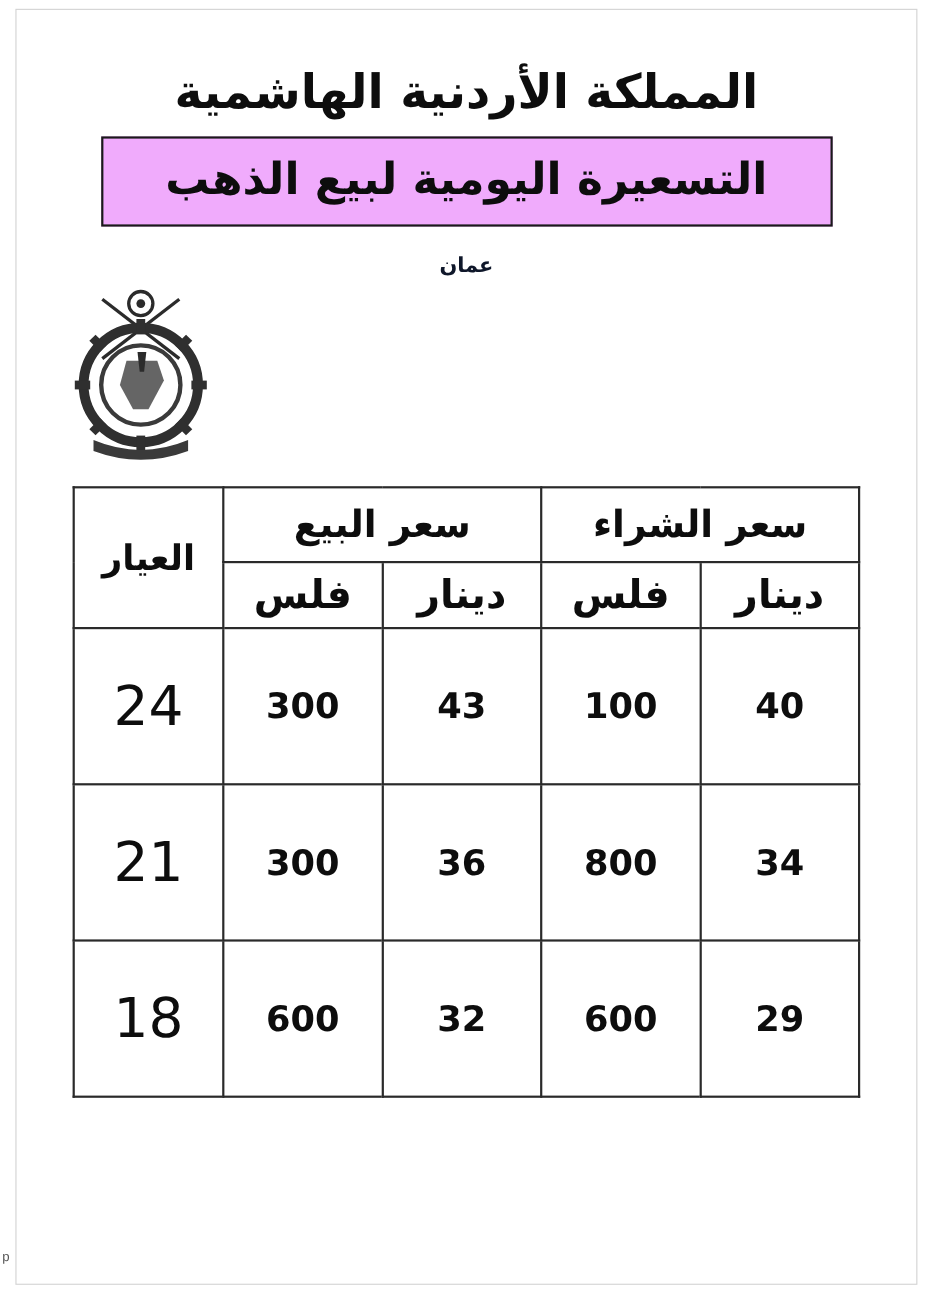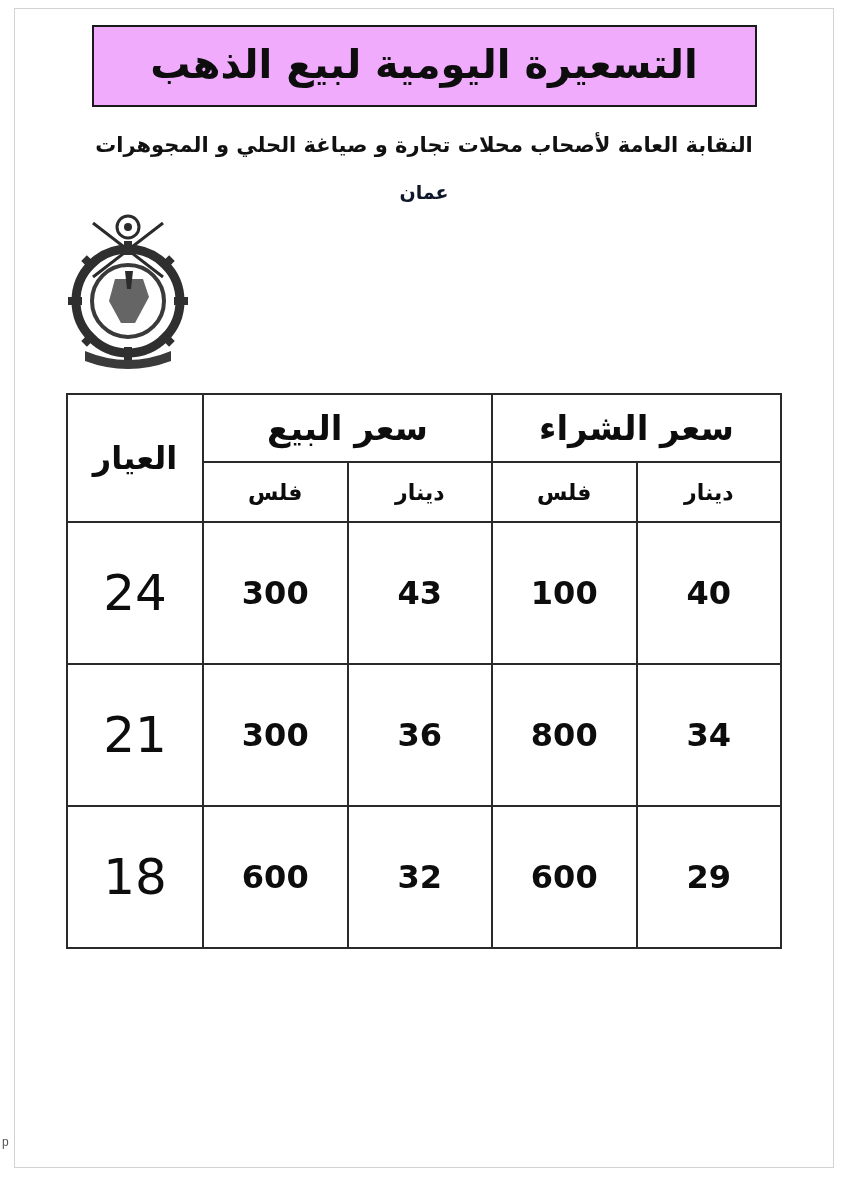--- a/index.html
+++ b/index.html
@@ -123,21 +123,21 @@
     font-weight: bold;
     height: 66px;
     padding: 0 20px;
   }
   th.karat-head {
     font-size: 32px;
     font-weight: bold;
     width: 132px;
   }
   th.sub {
-    font-size: 22px;
+    font-size: 36px;
     font-weight: bold;
     height: 56px;
   }
   td.num {
     font-size: 32px;
     font-weight: bold;
     height: 138px;
     direction: ltr;
   }
   td.karat {
@@ -153,26 +153,26 @@
     font-size: 12px;
     color: #555555;
     font-family: "Liberation Sans", sans-serif;
   }
 </style>
 </head>
 <body>
 
 <div class="page">
 
+  <div class="kingdom-title">المملكة الأردنية الهاشمية</div>
 
   <div class="daily-box">
     <div class="daily-box-inner">التسعيرة اليومية لبيع الذهب</div>
   </div>
 
-  <div class="syndicate-line">النقابة العامة لأصحاب محلات تجارة و صياغة الحلي و المجوهرات</div>
   <div class="city-line">عمان</div>
 
   <div class="mid-row">
     <div class="logo">
       <svg viewBox="0 0 130 165" width="130" height="165" aria-hidden="true">
 
         <g stroke="#2b2b2b" stroke-width="3" fill="none">
           <line x1="30" y1="12" x2="100" y2="66"></line>
           <line x1="100" y1="12" x2="30" y2="66"></line>
         </g>

